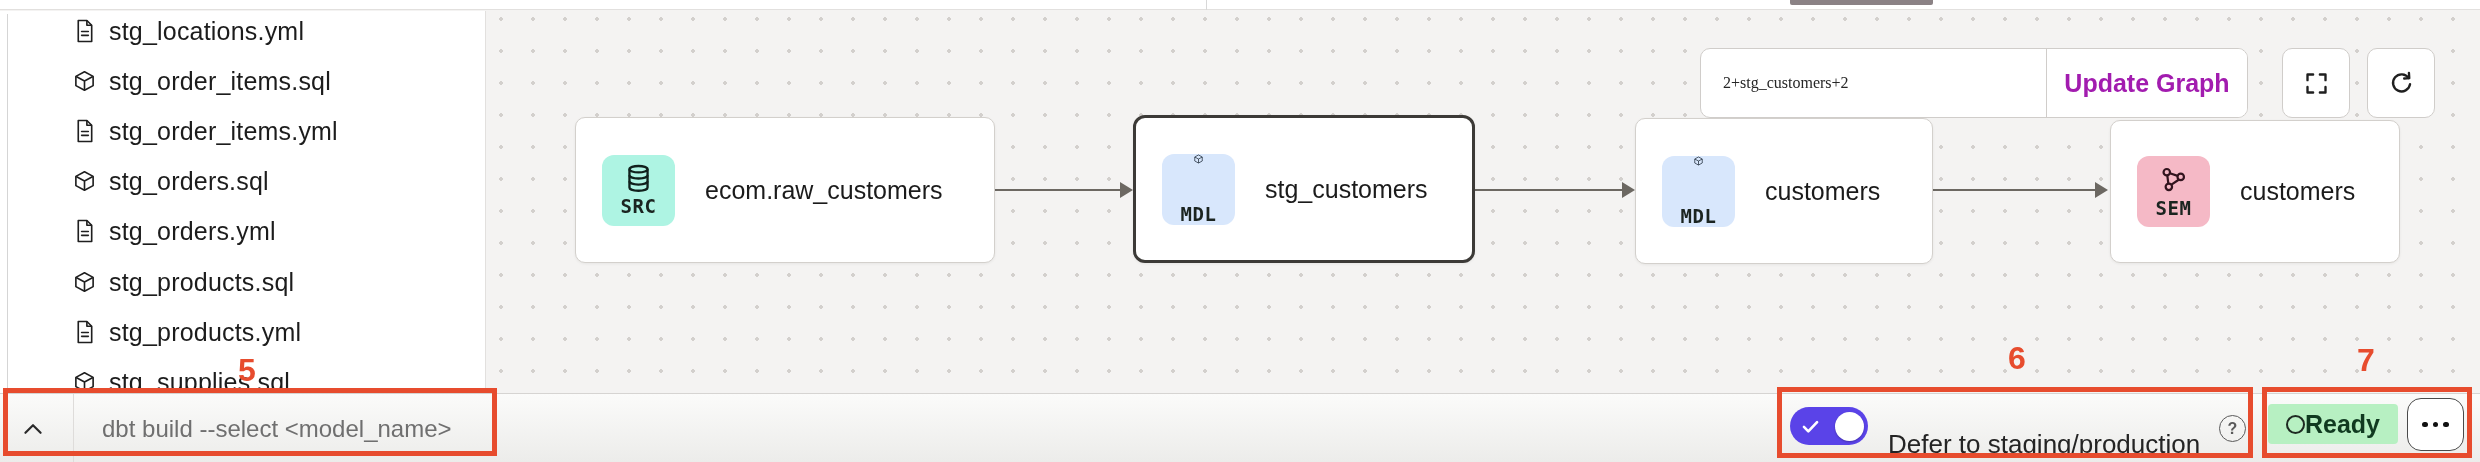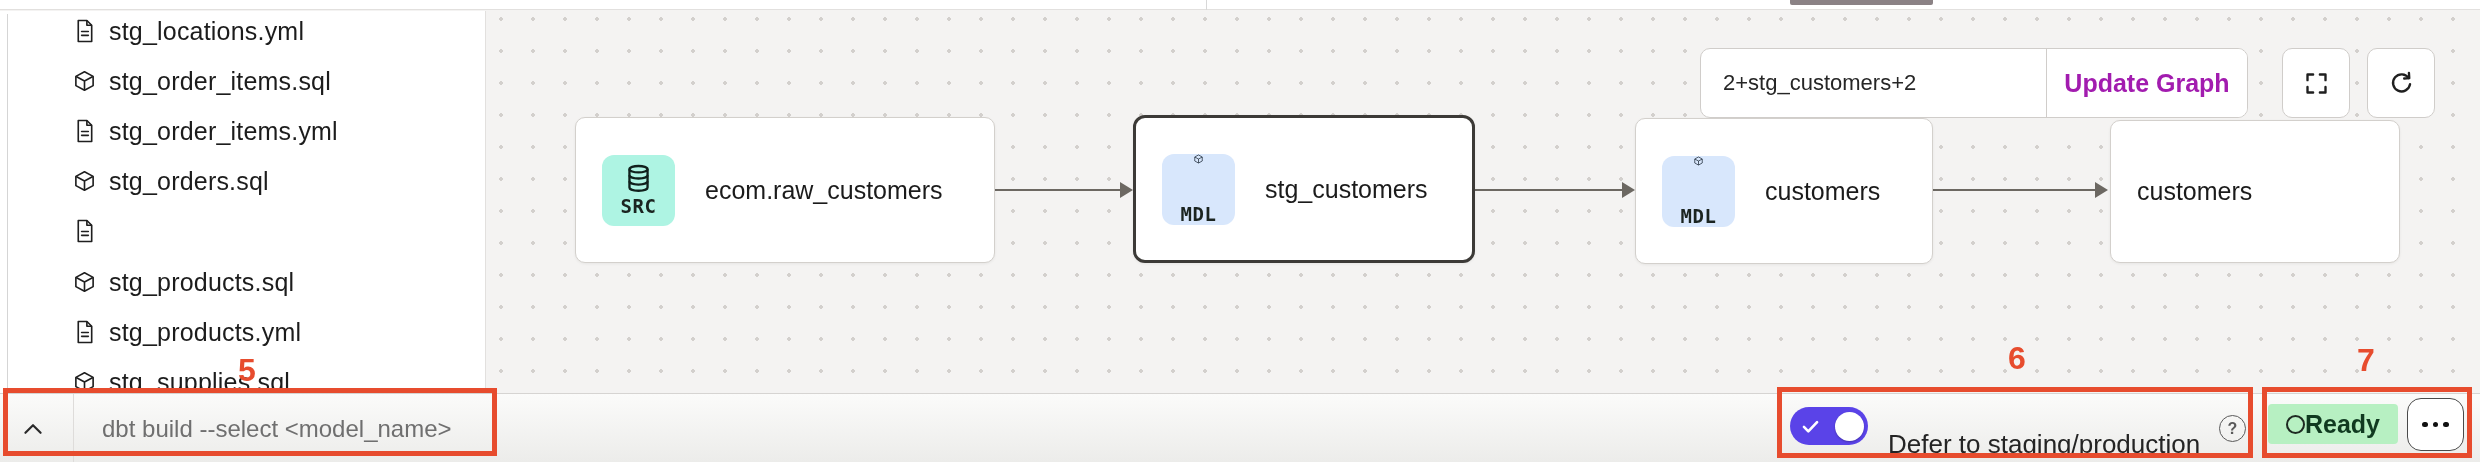--- a/index.html
+++ b/index.html
@@ -37,21 +37,21 @@
 
   .edge-line { position:absolute; height:2px; background:#6c6862; top:189px; }
   .edge-arrow { position:absolute; top:181.5px; width:0; height:0;
                 border-left:13px solid #6c6862; border-top:8.5px solid transparent; border-bottom:8.5px solid transparent; }
 
   
   .selector-group { position:absolute; left:1700px; top:48px; width:548px; height:70px; background:#fff;
                     border:1.5px solid #d0cdca; border-radius:10px; display:flex; overflow:hidden; }
   .selector-input-wrap { width:345px; display:flex; align-items:center; padding-left:22px; }
   .selector-input-wrap input { border:none; outline:none; background:transparent; width:100%;
-                               font-family:Liberation Sans, sans-serif; font-size:22px; color:#262626; }
+                               font-family:Liberation Serif, serif; font-size:16px; color:#262626; }
   .group-divider { width:1px; background:#d0cdca; }
   .update-btn { flex:1; display:flex; align-items:center; justify-content:center;
                 font-size:25px; font-weight:600; color:#a21caf; background:#fff; border:none; cursor:pointer; }
   .icon-btn { position:absolute; top:48px; width:68px; height:70px; background:#fff; border:1.5px solid #d0cdca;
               border-radius:10px; display:flex; align-items:center; justify-content:center; cursor:pointer; }
   .icon-btn svg { width:27px; height:27px; }
   .btn-fullscreen { left:2282px; }
   .btn-refresh { left:2367px; }
 
   
@@ -131,20 +131,21 @@
           <path d="M3.3 7.4 12 12l8.7-4.6M12 12v9.4"></path>
         </svg>
       <span class="file-name">stg_orders.sql</span>
     </div>
     <div class="file-row" style="top:195px">
       <svg viewBox="0 0 24 26" fill="none" stroke="#1f1f1f" stroke-width="1.7" stroke-linejoin="round">
           <path d="M5.5 2h9l5 5v17h-14z"></path>
           <path d="M14.5 2v5h5"></path>
           <path d="M9 13.5h7M9 17.5h7" stroke-linecap="round"></path>
         </svg>
+      <span class="file-name">stg_orders.yml</span>
     </div>
     <div class="file-row" style="top:246px">
       <svg viewBox="0 0 24 24" fill="none" stroke="#1f1f1f" stroke-width="1.7" stroke-linejoin="round">
           <path d="M12 2.3 21 7.2v9.6l-9 4.9-9-4.9V7.2z"></path>
           <path d="M3.3 7.4 12 12l8.7-4.6M12 12v9.4"></path>
         </svg>
       <span class="file-name">stg_products.sql</span>
     </div>
     <div class="file-row" style="top:346px">
       <svg viewBox="0 0 24 24" fill="none" stroke="#1f1f1f" stroke-width="1.7" stroke-linejoin="round">
@@ -200,20 +201,29 @@
       <svg viewBox="0 0 24 24" fill="none" stroke="#14202e" stroke-width="1.7" stroke-linejoin="round">
           <path d="M12 2.3 21 7.2v9.6l-9 4.9-9-4.9V7.2z"></path>
           <path d="M3.3 7.4 12 12l8.7-4.6M12 12v9.4"></path>
         </svg>
       <span class="badge-label">MDL</span>
     </div>
     <span class="node-label">customers</span>
   </div>
 
   <div class="node" style="left:2110px;top:120px;width:290px;height:143px">
+    <div class="badge sem">
+      <svg viewBox="0 0 24 24" fill="none" stroke="#32141e" stroke-width="1.7">
+          <circle cx="6.8" cy="5.6" r="2.5"></circle>
+          <circle cx="17.6" cy="9.2" r="2.5"></circle>
+          <circle cx="8.4" cy="16.9" r="2.5"></circle>
+          <path d="M9.2 6.4l6 2M16 11.4l-5.6 3.8M7.2 8.1l.8 6.3"></path>
+        </svg>
+      <span class="badge-label">SEM</span>
+    </div>
     <span class="node-label">customers</span>
   </div>
 
   <div class="selector-group">
     <div class="selector-input-wrap">
       <input type="text" value="2+stg_customers+2" style="">
     </div>
     <div class="group-divider"></div>
     <button class="update-btn">Update Graph</button>
   </div>

